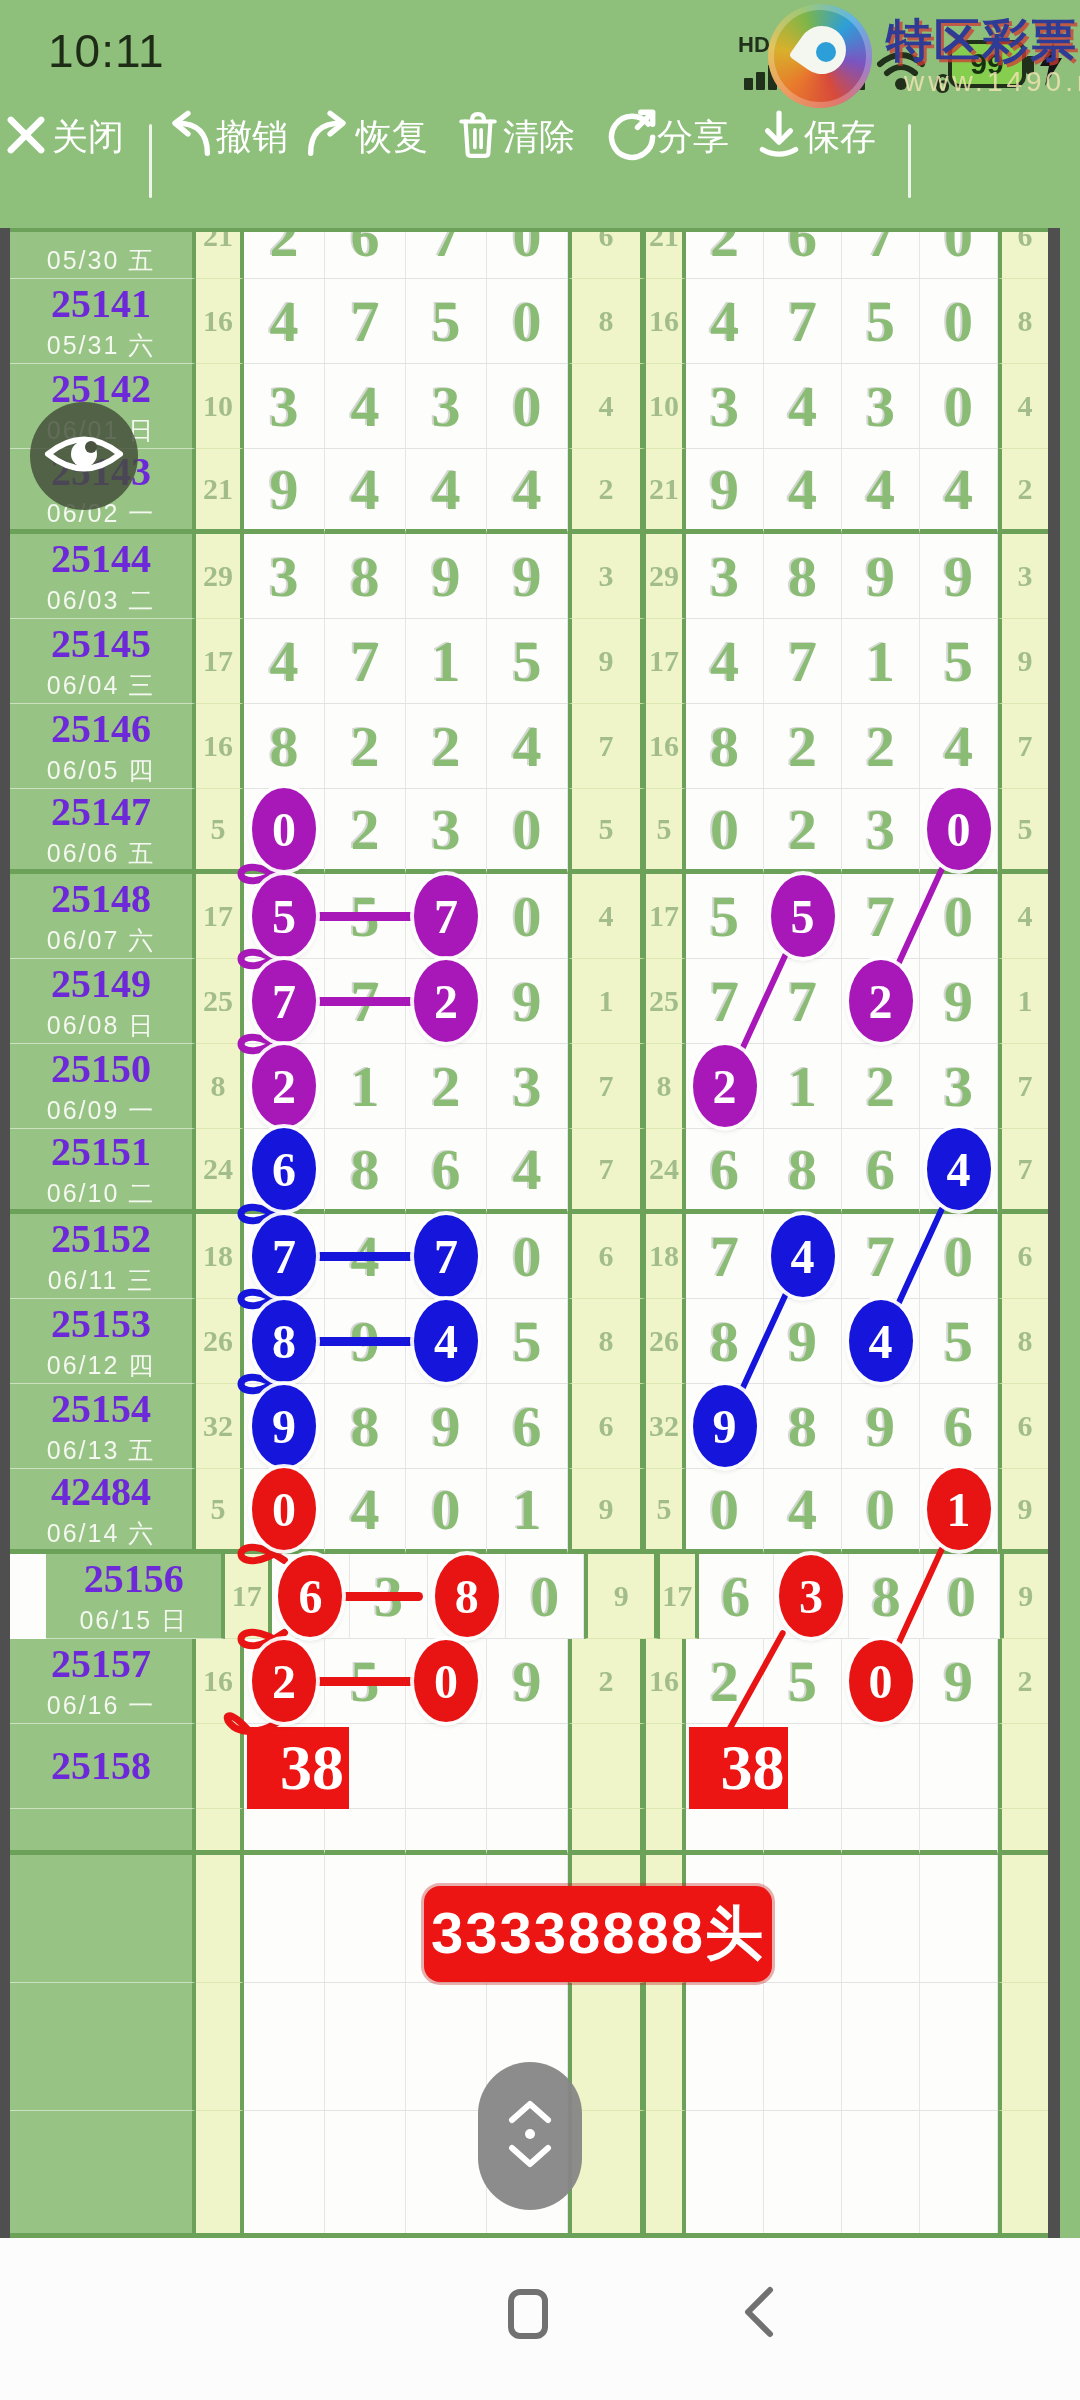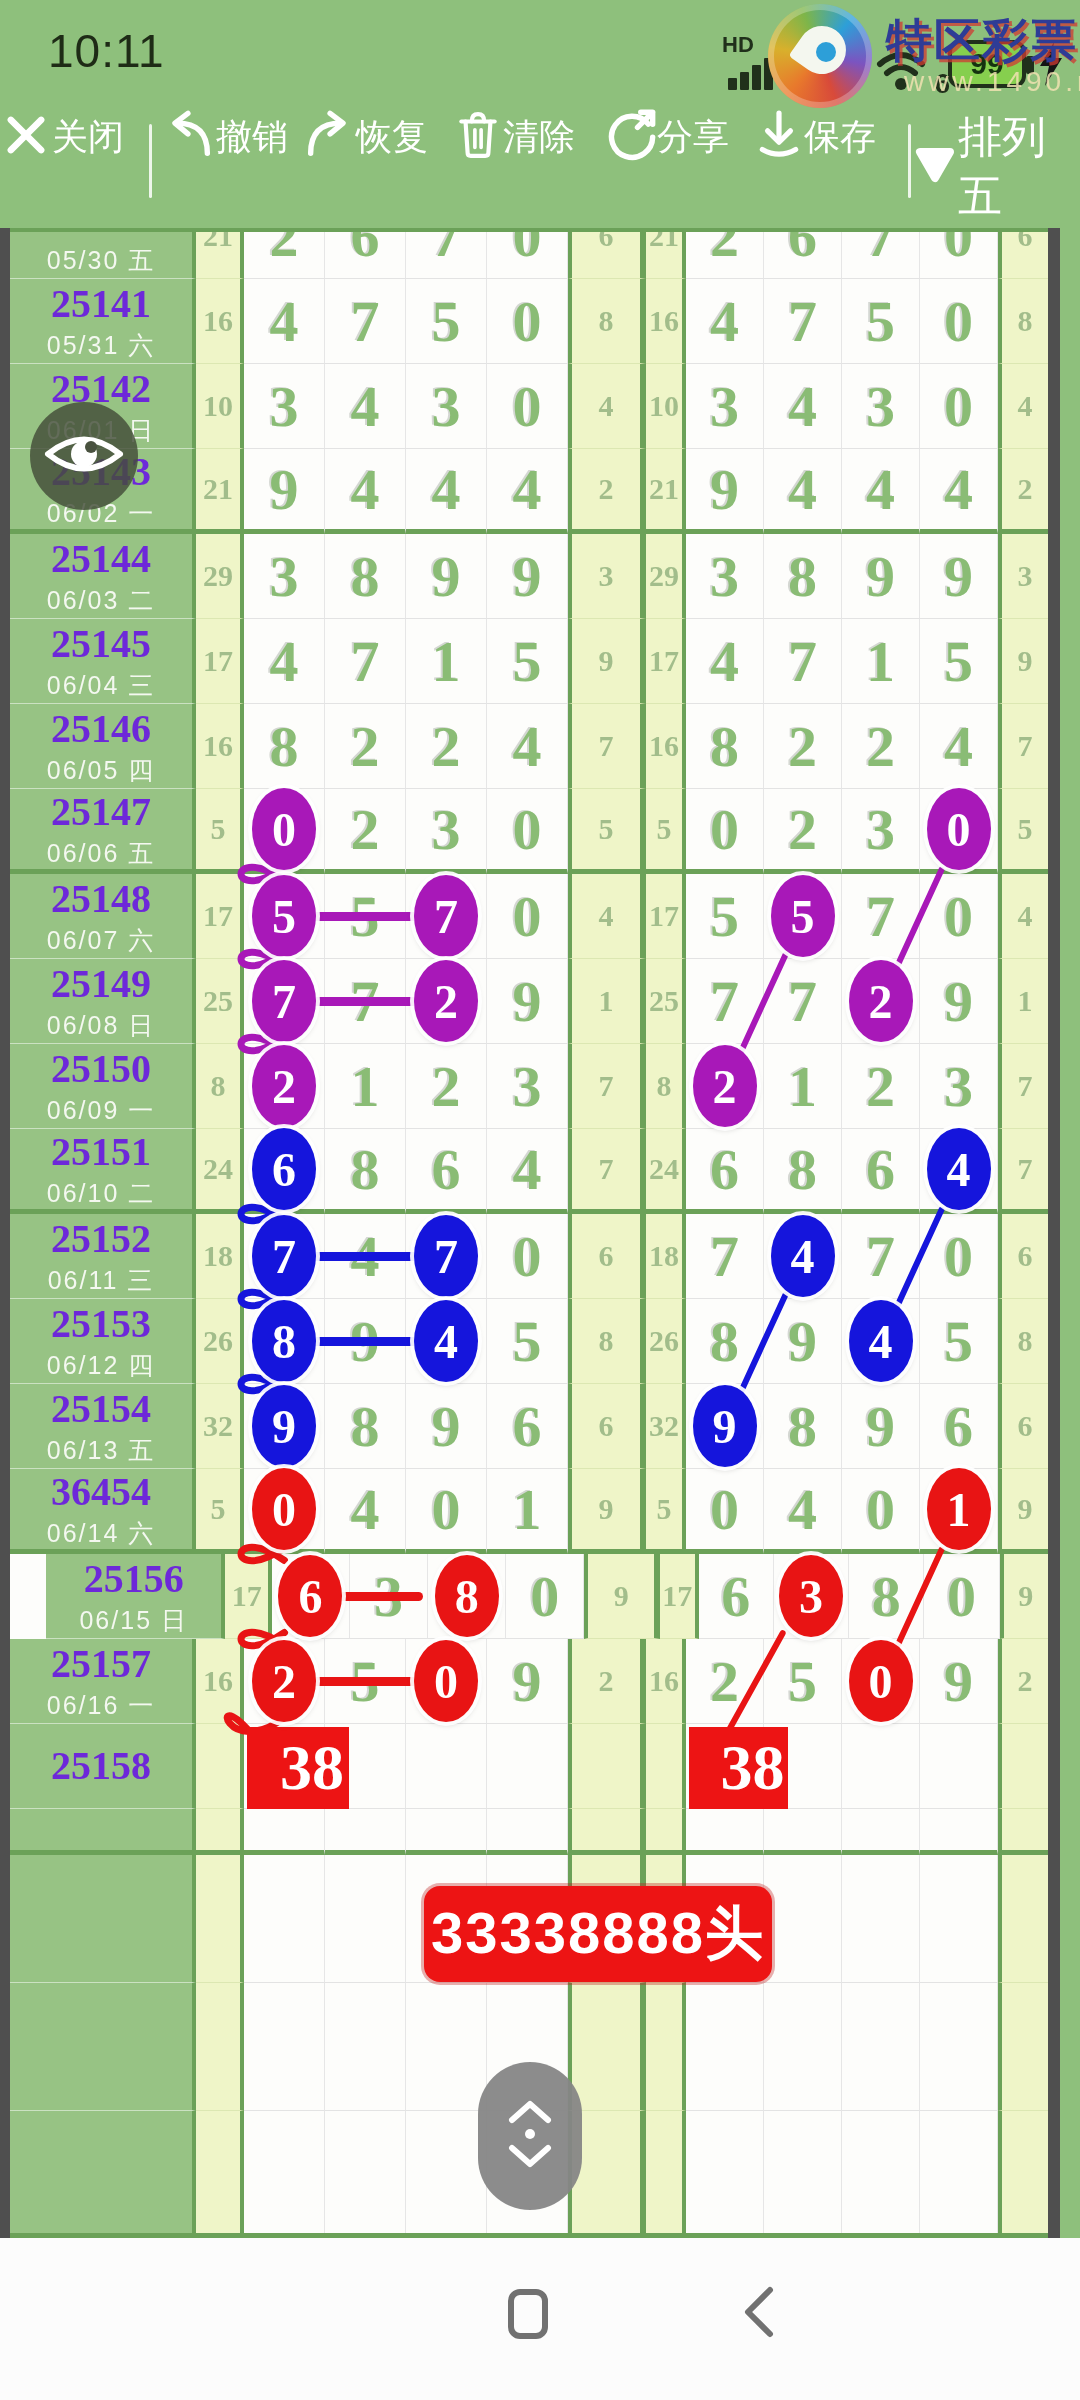--- a/index.html
+++ b/index.html
@@ -3,21 +3,21 @@
 <meta charset="utf-8">
 <style>
   html,body{margin:0;padding:0;}
   body{
     position:relative;width:1080px;height:2400px;overflow:hidden;
     background:#8ec07c;font-family:"Liberation Sans",sans-serif;
     -webkit-font-smoothing:antialiased;
   }
   
   .time{position:absolute;left:48px;top:24px;font-size:46px;color:#1e2b16;font-weight:500;letter-spacing:1px;}
-  .simgroup{position:absolute;top:58px;display:flex;align-items:flex-end;gap:3px;}
+  .simgroup{position:absolute;top:58px;display:flex;align-items:flex-end;gap:3px;margin-left:16px;}
   .simgroup .hd{position:absolute;top:-26px;left:-6px;font-size:22px;font-weight:700;color:#20301b;}
   .bar{width:9px;background:#20301b;border-radius:1px;display:inline-block;}
   .wifi{position:absolute;left:872px;top:44px;}
   .wifi .num{position:absolute;right:-20px;bottom:-4px;font-size:28px;font-weight:700;color:#20301b;}
   .battery{position:absolute;left:948px;top:40px;width:78px;height:48px;border:4px solid #20301b;border-radius:12px;
     background:#86cf4e;display:flex;align-items:center;justify-content:center;box-sizing:border-box;}
   .battery:after{content:"";position:absolute;right:-12px;top:12px;width:8px;height:18px;background:#20301b;border-radius:2px;}
   .battery .pct{font-size:30px;font-weight:700;color:#15330f;}
   .bolt{position:absolute;left:1038px;top:42px;}
   
@@ -184,28 +184,20 @@
       <svg width="50" height="52" viewBox="0 0 48 50">
           <path d="M24 4 V30" stroke="#fff" stroke-width="5" stroke-linecap="round"></path>
           <path d="M13 21 L24 32 L35 21" fill="none" stroke="#fff" stroke-width="5" stroke-linecap="round" stroke-linejoin="round"></path>
           <path d="M8 39 Q24 48 40 39" fill="none" stroke="#fff" stroke-width="5" stroke-linecap="round"></path>
         </svg>
     </span>
     <span class="lb">保存</span>
   </div>
 
   <div class="tdiv" style="left:908px;"></div>
-  <div class="tbtn big" style="left:912px;width:168px;">
-    <span class="ic">
-      <svg width="46" height="42" viewBox="0 0 46 42">
-          <path d="M8 8 L38 8 L23 34 Z" fill="#fff" stroke="#fff" stroke-width="8" stroke-linejoin="round"></path>
-        </svg>
-    </span>
-    <span class="lb">排列五</span>
-  </div>
 </div>
 
 <div class="edge" style="left:0;width:10px;"></div>
 <div class="edge" style="left:1048px;width:12px;"></div>
 
 <div id="tablewrap">
     <div class="row" style="height: 85px; margin-top: -38px;">
       <div class="cell c-period">
         <span class="pnum"></span>
         <span class="pdate">05/30 五</span>
@@ -710,21 +702,21 @@
       <div class="cell c-digit rh">
         <span class="dg">9</span>
       </div>
       <div class="cell c-digit rh">
         <span class="dg">6</span>
       </div>
       <div class="cell c-cnt cd">6</div>
     </div>
     <div class="row group-end" style="height: 85px;">
       <div class="cell c-period">
-        <span class="pnum">36454</span>
+        <span class="pnum">42484</span>
         <span class="pdate">06/14 六</span>
       </div>
       <div class="cell c-cnt ca">5</div>
       <div class="cell c-digit lh">
         <span class="circ red">0</span>
       </div>
       <div class="cell c-digit lh">
         <span class="dg">4</span>
       </div>
       <div class="cell c-digit lh">

